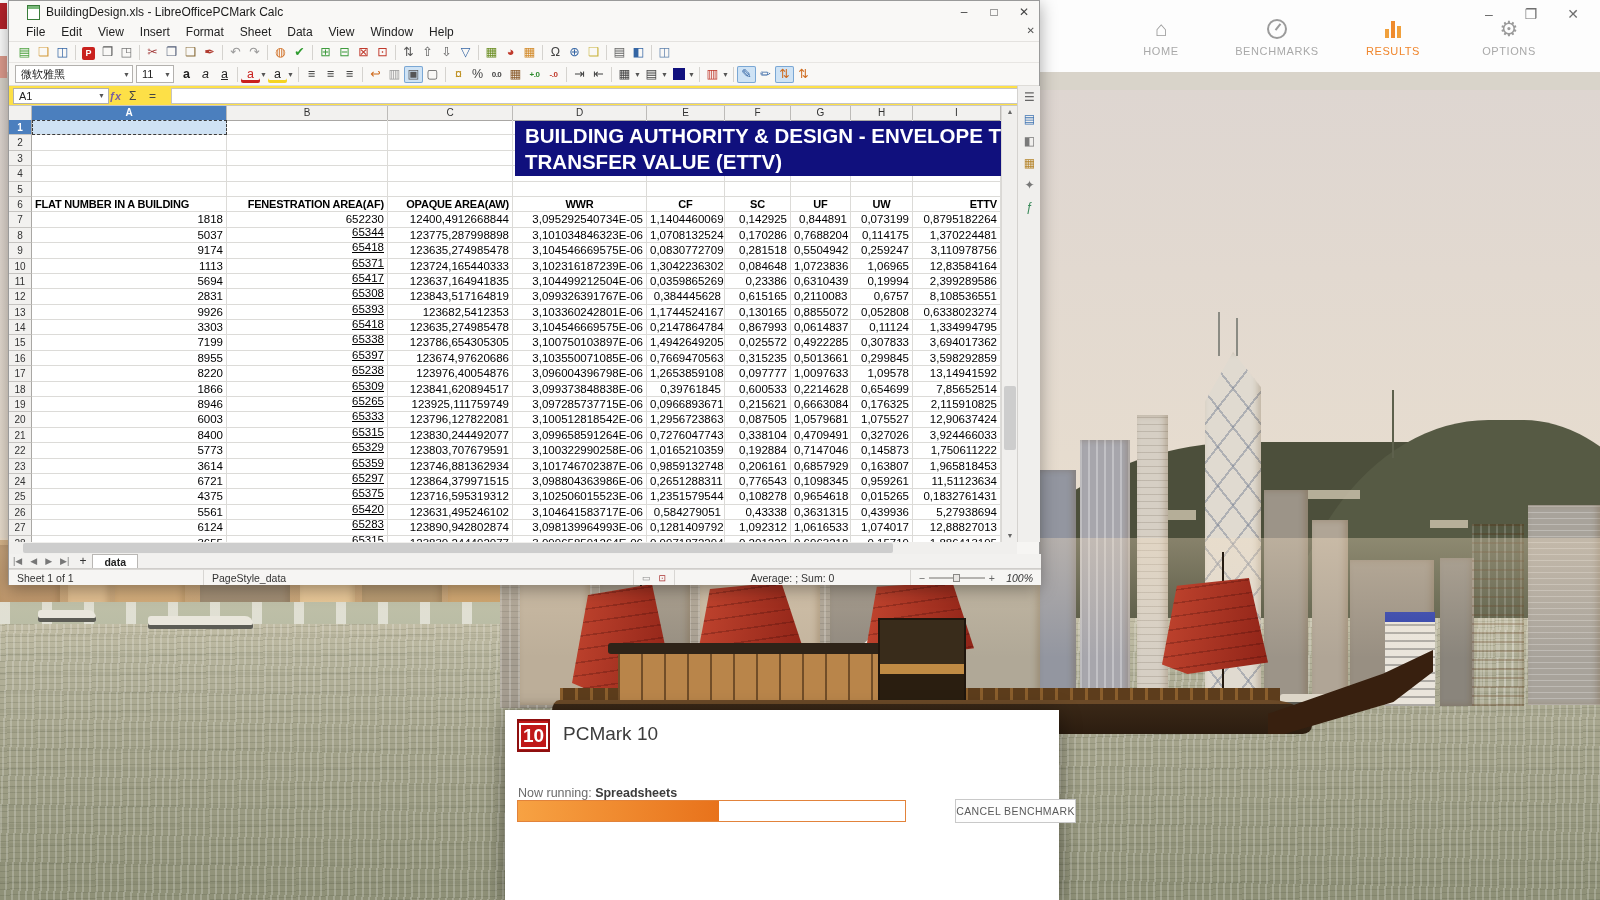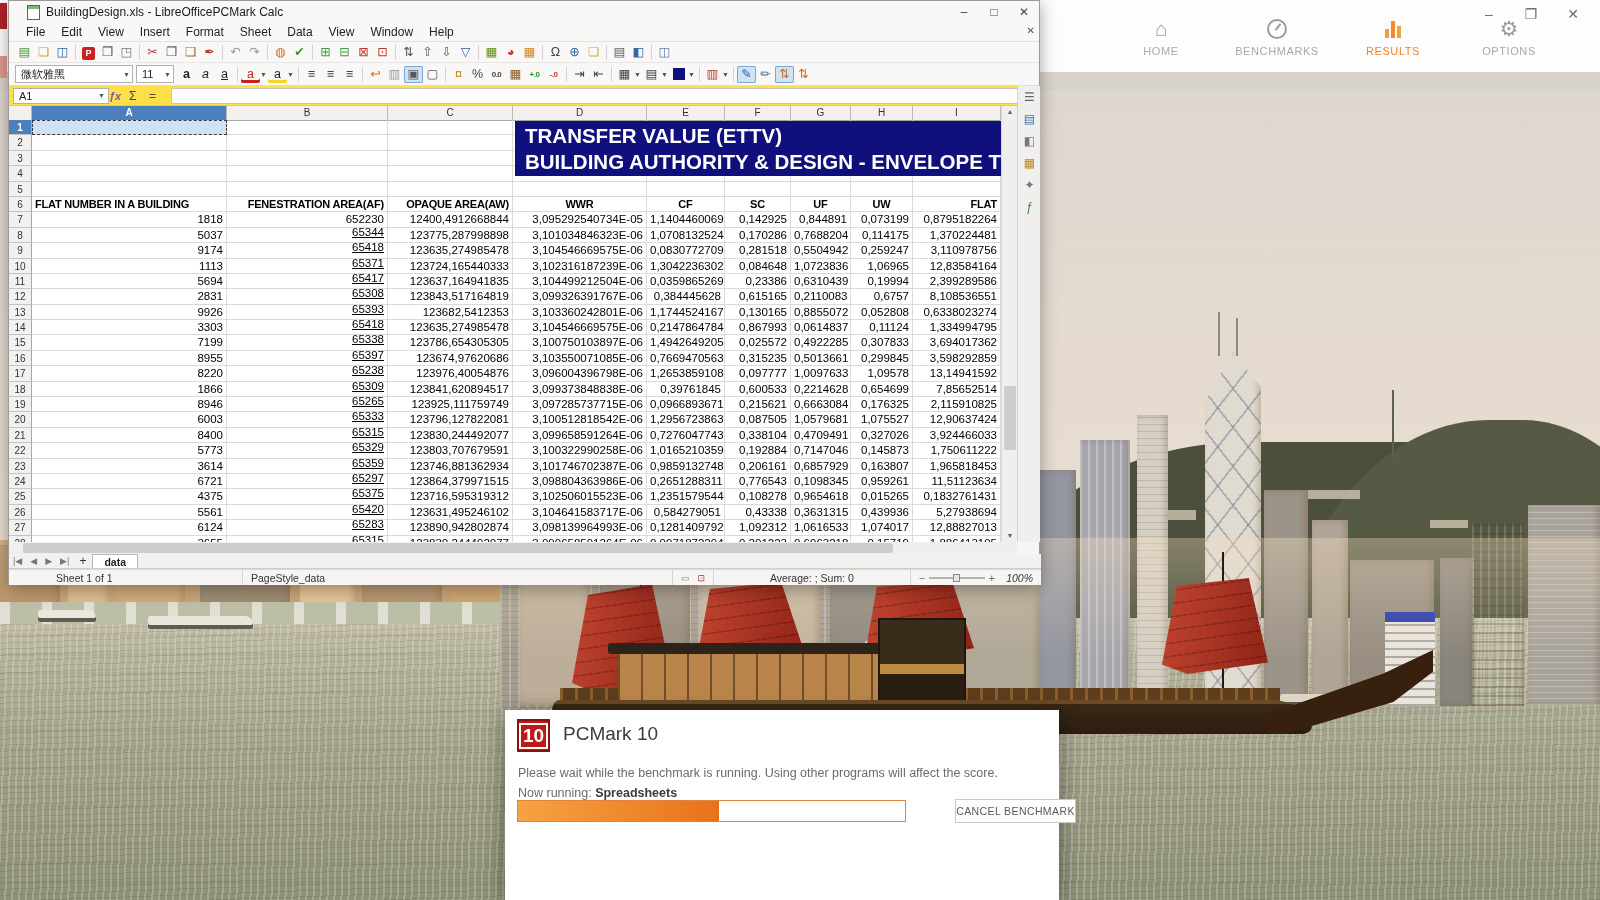--- a/index.html
+++ b/index.html
@@ -471,21 +471,21 @@
             <div class="c"><span></span></div>
             <div class="rh">6</div>
             <div class="c h6 ha"><span>FLAT NUMBER IN A BUILDING</span></div>
             <div class="c h6 hr"><span>FENESTRATION AREA(AF)</span></div>
             <div class="c h6 hr"><span>OPAQUE AREA(AW)</span></div>
             <div class="c h6 hc"><span>WWR</span></div>
             <div class="c h6 hc"><span>CF</span></div>
             <div class="c h6 hc"><span>SC</span></div>
             <div class="c h6 hc"><span>UF</span></div>
             <div class="c h6 hc"><span>UW</span></div>
-            <div class="c h6 hr"><span>FLAT</span></div>
+            <div class="c h6 hr"><span>ETTV</span></div>
             <div class="rh">7</div>
             <div class="c num"><span>1818</span></div>
             <div class="c num"><span>652230</span></div>
             <div class="c num"><span>12400,4912668844</span></div>
             <div class="c num"><span>3,095292540734E-05</span></div>
             <div class="c num"><span>1,1404460069</span></div>
             <div class="c num"><span>0,142925</span></div>
             <div class="c num"><span>0,844891</span></div>
             <div class="c num"><span>0,073199</span></div>
             <div class="c num"><span>0,8795182264</span></div>
@@ -694,22 +694,22 @@
             <div class="c num bup"><span>65315</span></div>
             <div class="c num"><span>123830,244492077</span></div>
             <div class="c num"><span>3,099658591264E-06</span></div>
             <div class="c num"><span>0,9971872294</span></div>
             <div class="c num"><span>0,201223</span></div>
             <div class="c num"><span>0,6963218</span></div>
             <div class="c num"><span>0,15719</span></div>
             <div class="c num"><span>1,886413195</span></div>
           </div>
         <div class="banner">
+          <div>BUILDING AUTHORITY &amp; DESIGN - ENVELOPE T</div>
           <div>TRANSFER VALUE (ETTV)</div>
-          <div>BUILDING AUTHORITY &amp; DESIGN - ENVELOPE T</div>
         </div>
       </div>
     </div>
 
     <div class="vsb">
       <span class="ar" style="top:0;">▲</span>
       <span class="thumb"></span>
       <span class="ar" style="bottom:0;">▼</span>
     </div>
     <div class="sidebar" id="sidebaricons">
@@ -726,21 +726,21 @@
     </div>
     <div class="tabs" id="tabsrow">
         <span class="tn">|◀</span>
         <span class="tn">◀</span>
         <span class="tn">▶</span>
         <span class="tn">▶|</span>
         <span class="plus">+</span>
         <span class="tab">data</span>
       </div>
     <div class="sbar">
-      <span class="seg" style="width:195px;margin-left:39px;">Sheet 1 of 1</span>
+      <span class="seg" style="width:195px;">Sheet 1 of 1</span>
       <span class="seg" style="width:430px;">PageStyle_data</span>
       <span class="seg ics">
         <span>▭</span>
         <span style="color:#a33;">⊡</span>
       </span>
       <span class="seg" style="flex:1;justify-content:center;">Average: ; Sum: 0</span>
       <span class="seg zoomer" style="border-right:none;">
         <span>−</span>
         <span class="ztrack">
             <span class="zknob"></span>
@@ -749,21 +749,20 @@
         <span style="width:34px;text-align:right;color:#333;font-style:italic;">100%</span>
       </span>
     </div>
   </div>
 
   <div class="dlg">
     <div class="dlg-logo">
         <span>10</span>
       </div>
     <div class="dlg-title">PCMark 10</div>
-    <div class="dlg-msg">Please wait while the benchmark is running. Using other programs will affect the score.</div>
     <div class="dlg-run">
       <span>Now running:</span>
       <b>Spreadsheets</b>
     </div>
     <div class="pbar">
       <div class="pfill" id="pfill" style="width: 52%;"></div>
     </div>
     <div class="cancel">CANCEL BENCHMARK</div>
   </div>
 </div>

